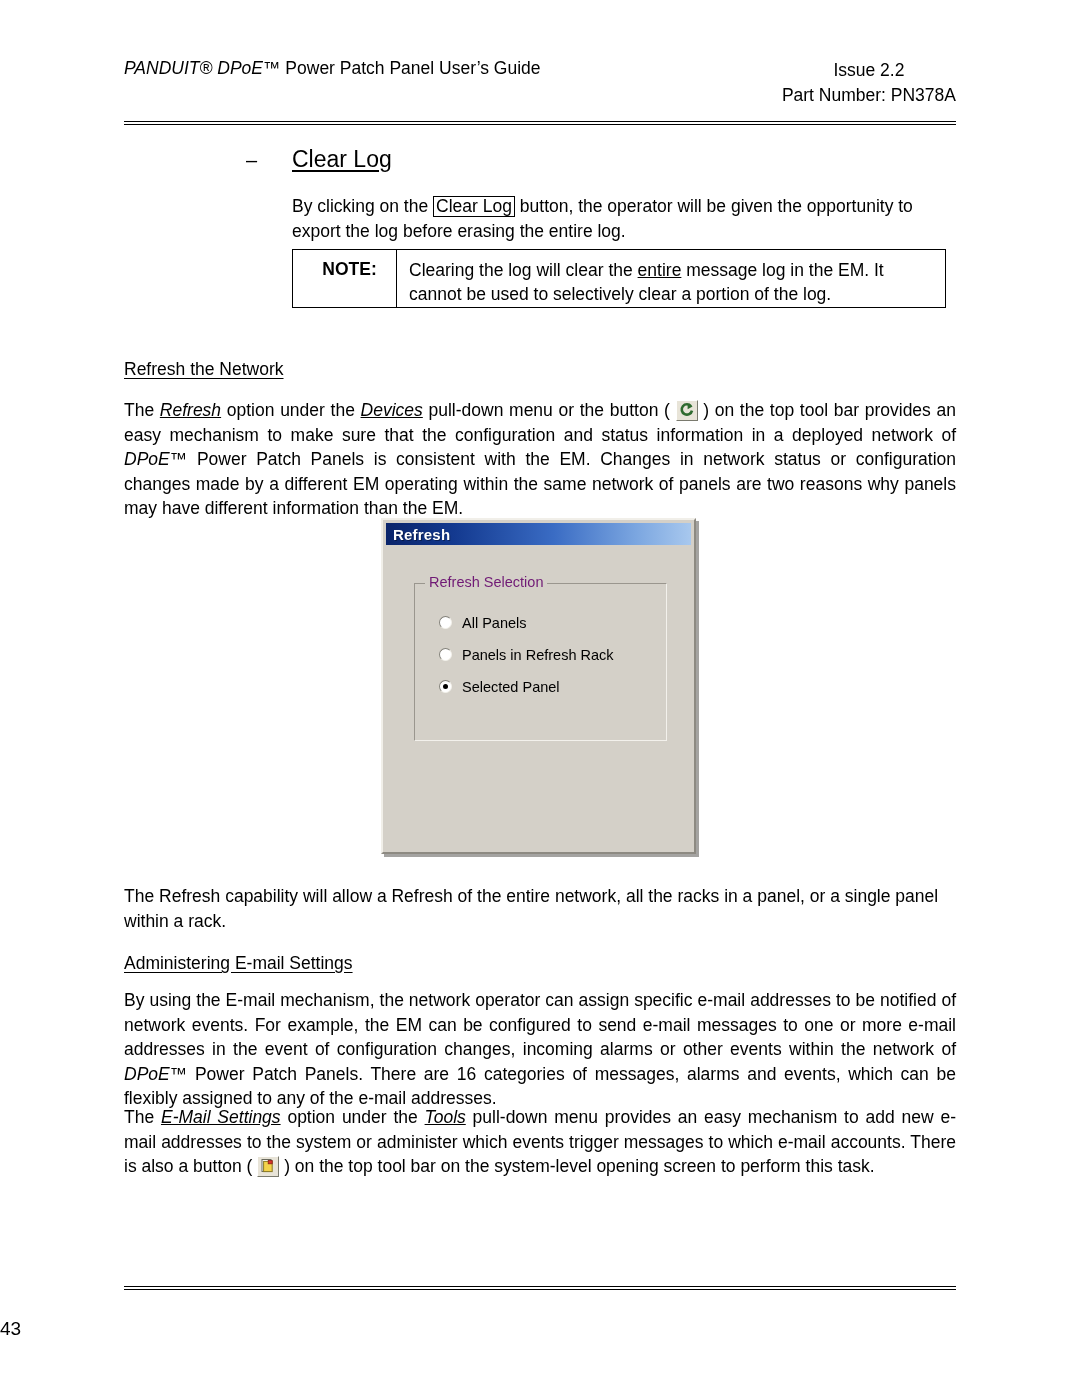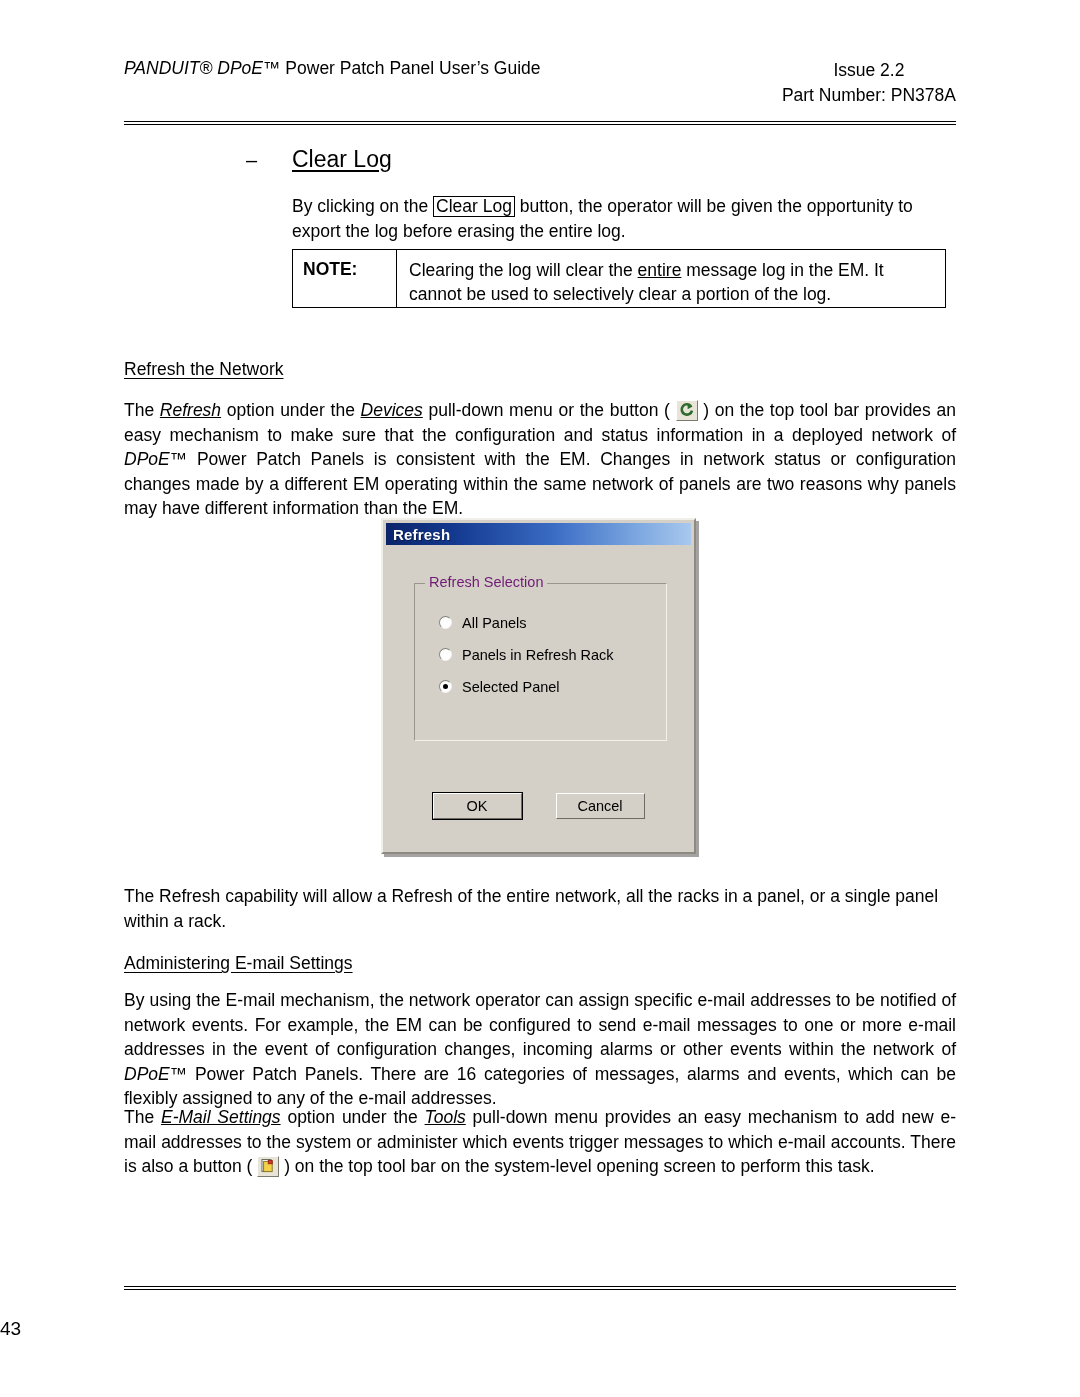--- a/index.html
+++ b/index.html
@@ -116,20 +116,21 @@
     display: flex;
   }
   .note-label-cell {
     width: 104px;
     border-right: 1.5px solid #000;
     box-sizing: border-box;
     display: flex;
     align-items: flex-start;
     padding-top: 9px;
     padding-left: 10px;
+    justify-content: center;
   }
   .note-label {
     font-size: 17.5px;
     font-weight: bold;
   }
   .note-text-cell {
     flex: 1;
     padding: 8px 10px 0 12px;
     font-size: 17.5px;
     line-height: 24px;
@@ -390,24 +391,20 @@
           <span class="radio-mark"></span>
           <span class="radio-label">Panels in Refresh Rack</span>
         </div>
         <div class="radio-row">
           <span class="radio-mark checked"></span>
           <span class="radio-label">Selected Panel</span>
         </div>
       </div>
     </div>
 
-    <div class="dialog-buttons">
-      <div class="dlg-btn default">OK</div>
-      <div class="dlg-btn">Cancel</div>
-    </div>
   </div>
 
   <div class="para nojust p-refresh-cap">The Refresh capability will allow a Refresh of the entire network, all the racks in a panel, or a single panel within a rack.</div>
 
   <div class="subhead sub-email">Administering E-mail Settings</div>
 
   <div class="para p-email1">
     <span>By using the E-mail mechanism, the network operator can assign specific e-mail addresses to be notified of network events.  For example, the EM can be configured to send e-mail messages to one or more e-mail addresses in the event of configuration changes, incoming alarms or other events within the network of </span><em class="it">DPoE™</em><span> Power Patch Panels.  There are 16 categories of messages, alarms and events, which can be flexibly assigned to any of the e-mail addresses.</span>
   </div>
 

